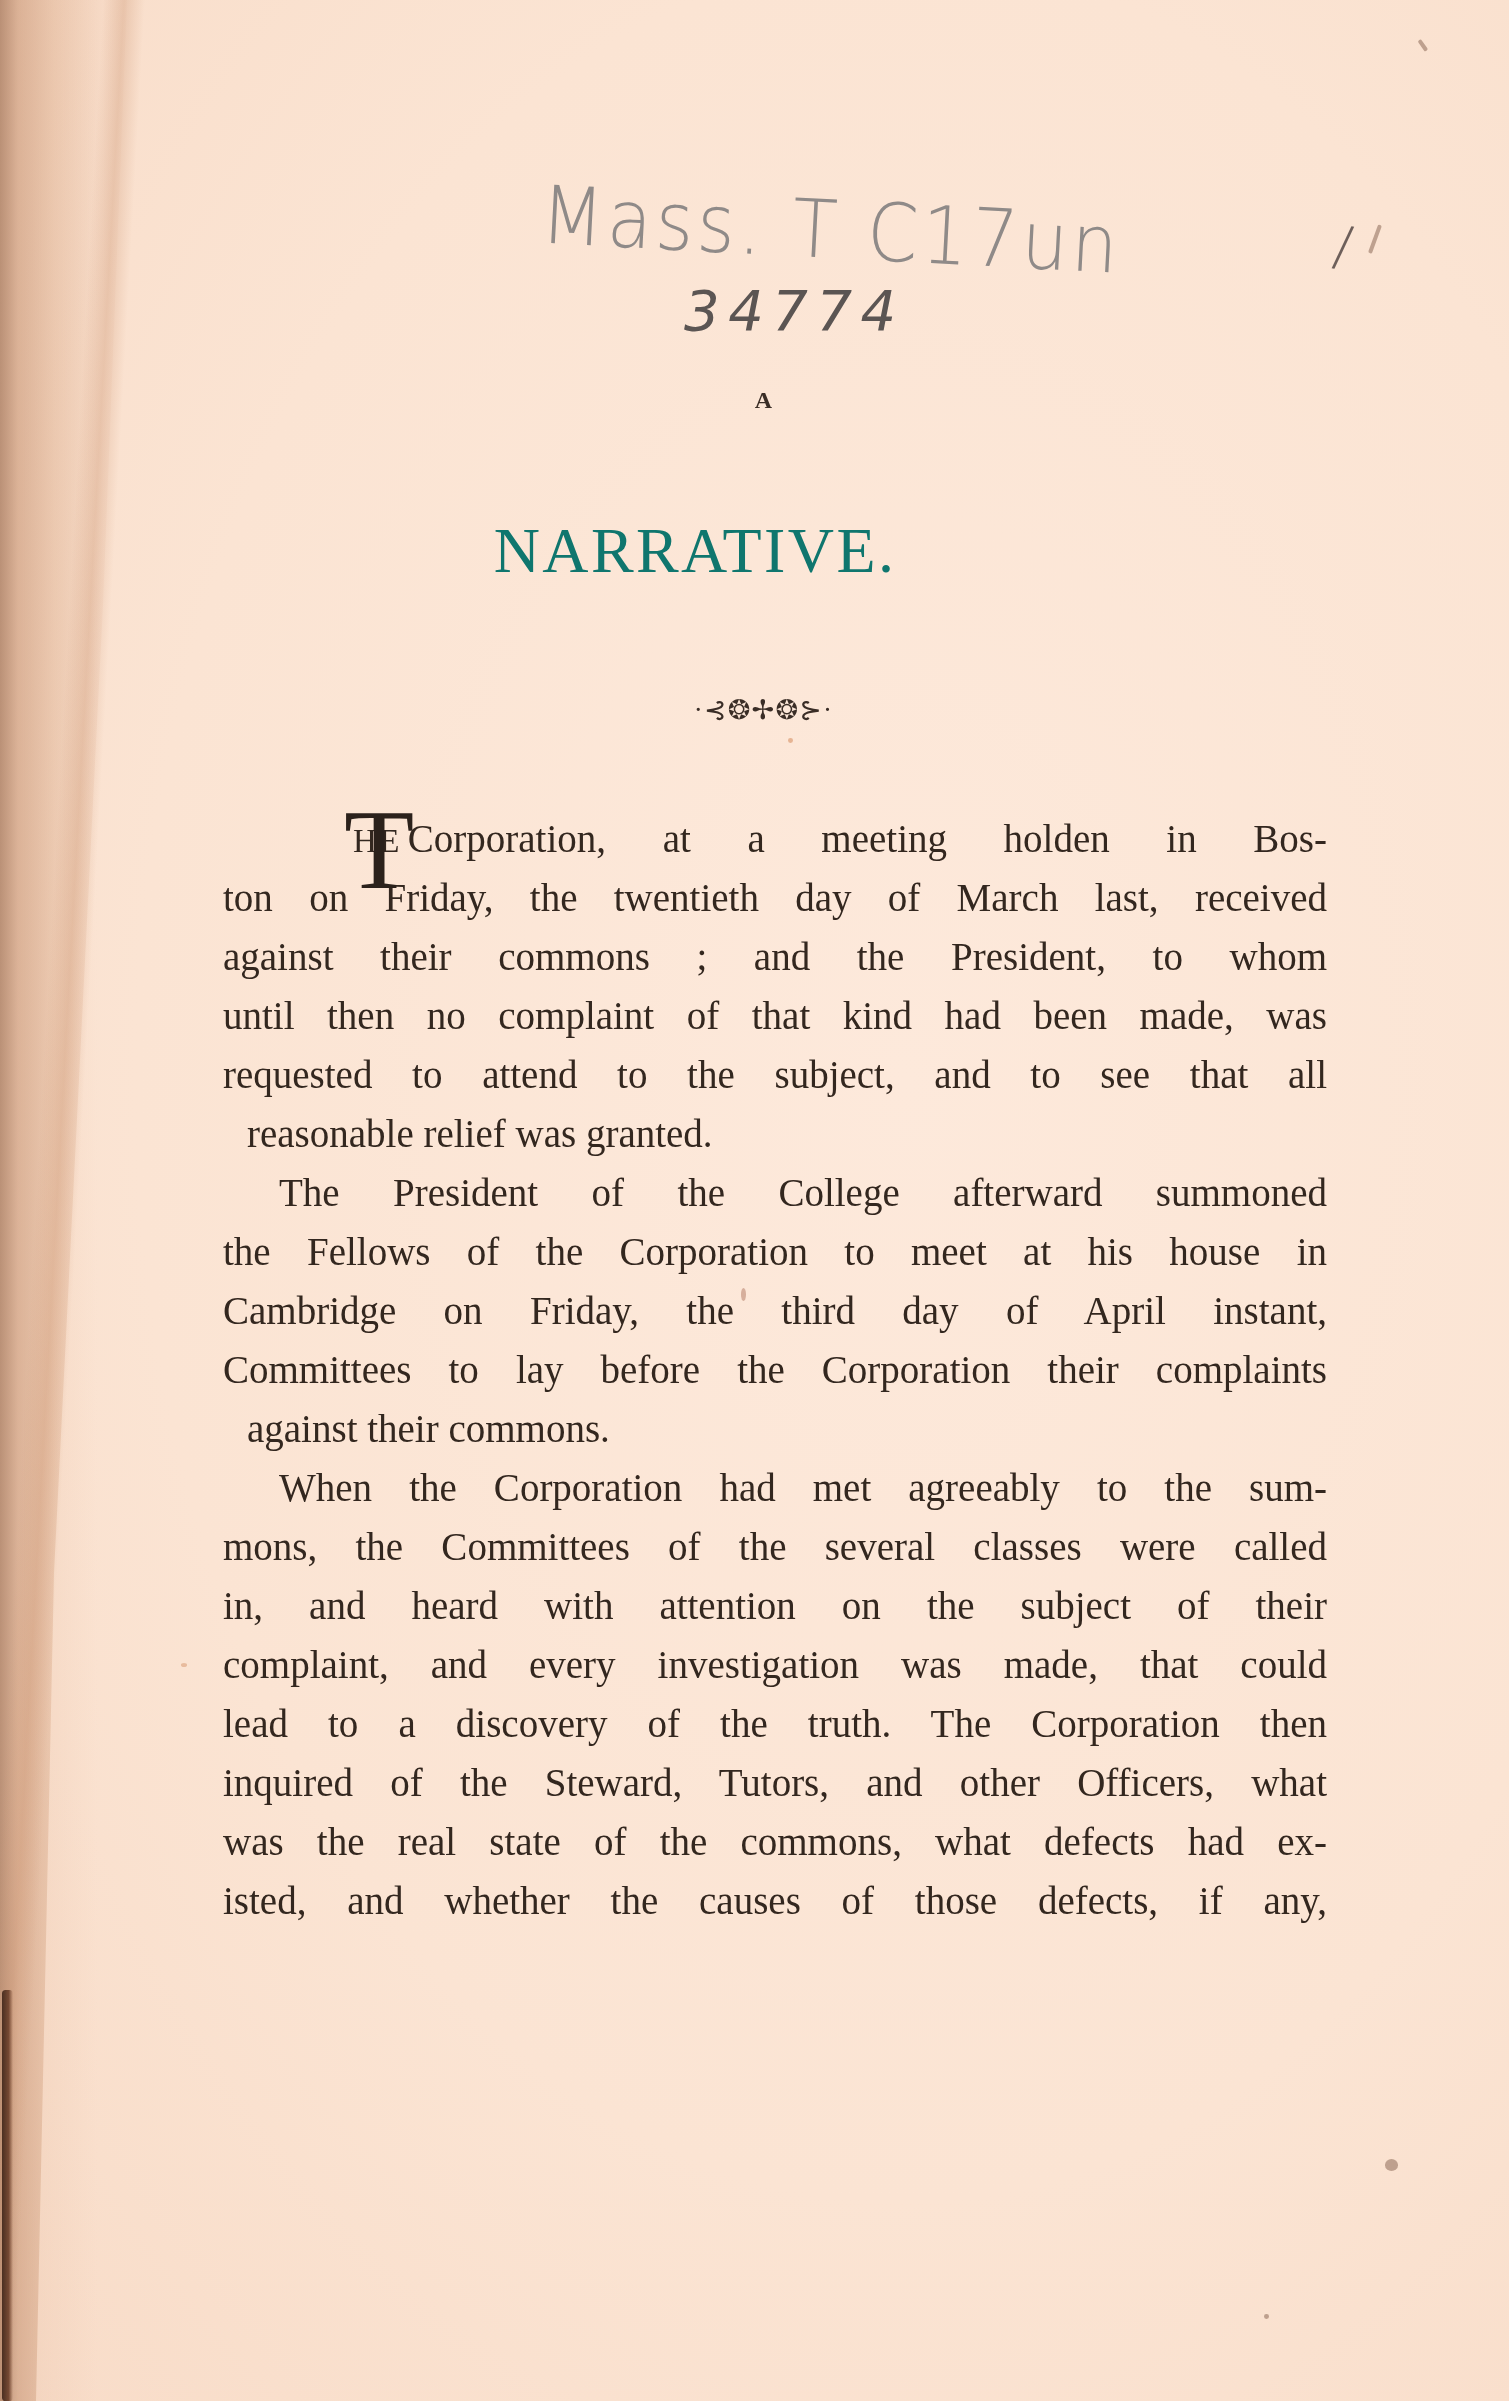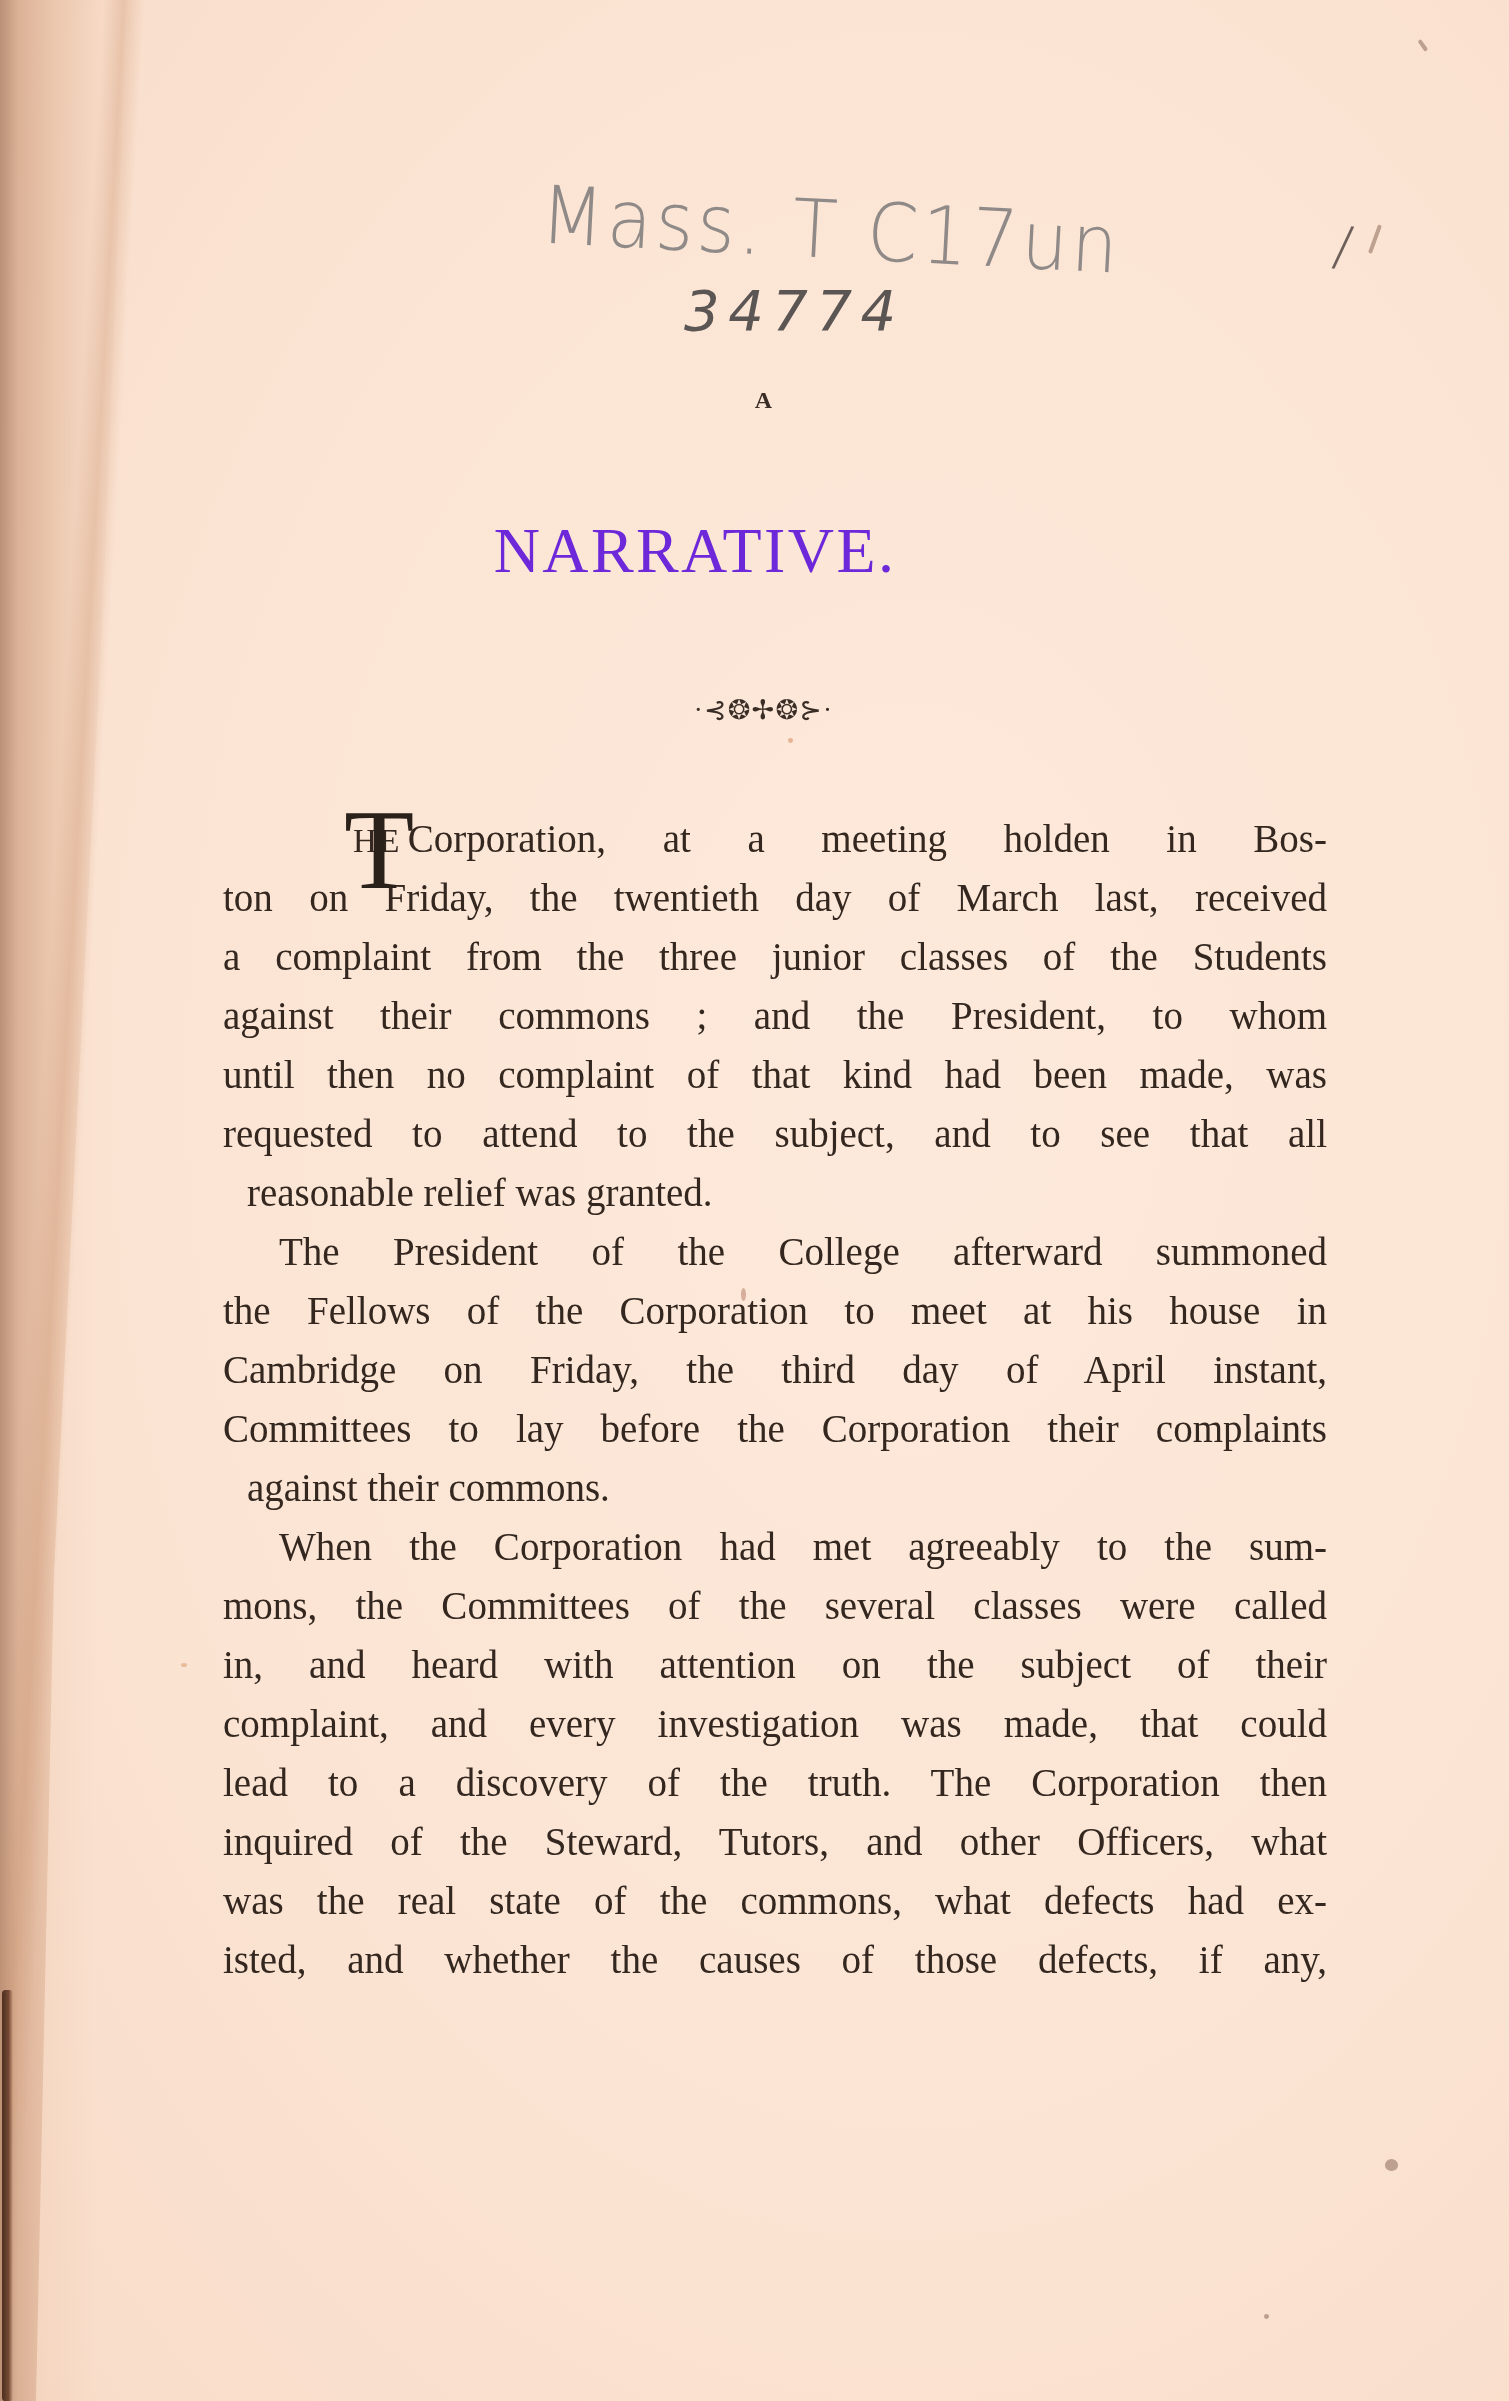--- a/index.html
+++ b/index.html
@@ -113,21 +113,21 @@
   .title-main {
     position: absolute;
     top: 514px;
     left: 0;
     width: 1372px;
     text-align: center;
     padding-left: 18px;
     box-sizing: border-box;
     font-size: 64px;
     letter-spacing: 2.4px;
-    color: #6d28d9;
+    color: #0f766e;
   }
   .ornament {
     position: absolute;
     top: 694px;
     left: 0;
     width: 1509px;
     text-align: center;
     padding-left: 18px;
     box-sizing: border-box;
     font-size: 27px;
@@ -199,21 +199,20 @@
 
 <div class="title-a">A</div>
 <div class="title-main">NARRATIVE.</div>
 <div class="ornament">·⊰❂✢❂⊱·</div>
 
 <div class="body-text">
 
   <div class="paragraph">
     <span class="line dropline"><span class="dropcap">T</span><span class="smallcaps">HE</span><span>Corporation, at a meeting holden in Bos-</span></span>
     <span class="line">ton on Friday, the twentieth day of March last, received</span>
-    <span class="line">a complaint from the three junior classes of the Students</span>
     <span class="line">against their commons ;  and the President,  to  whom</span>
     <span class="line">until then  no complaint of that kind had been made, was</span>
     <span class="line">requested  to  attend  to  the subject, and  to see  that all</span>
     <span class="line last">reasonable relief was granted.</span>
   </div>
 
   <div class="paragraph">
     <span class="line indent">The President  of the  College  afterward  summoned</span>
     <span class="line">the Fellows  of  the Corporation to meet at his  house in</span>
     <span class="line">Cambridge  on  Friday,  the  third day of April  instant,</span>

